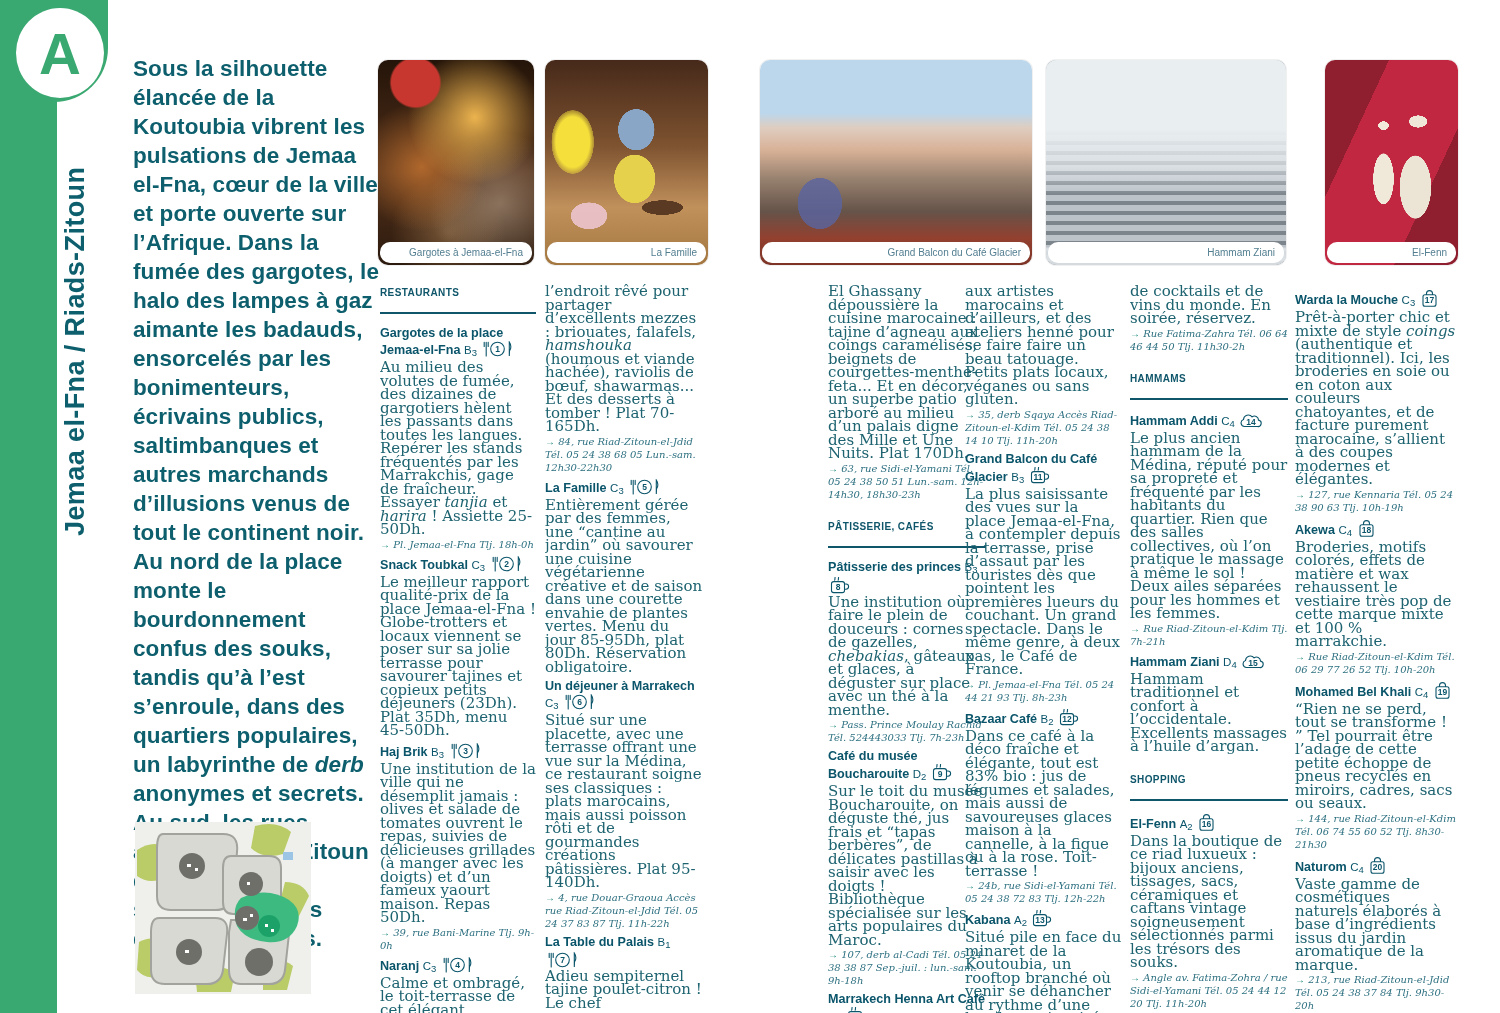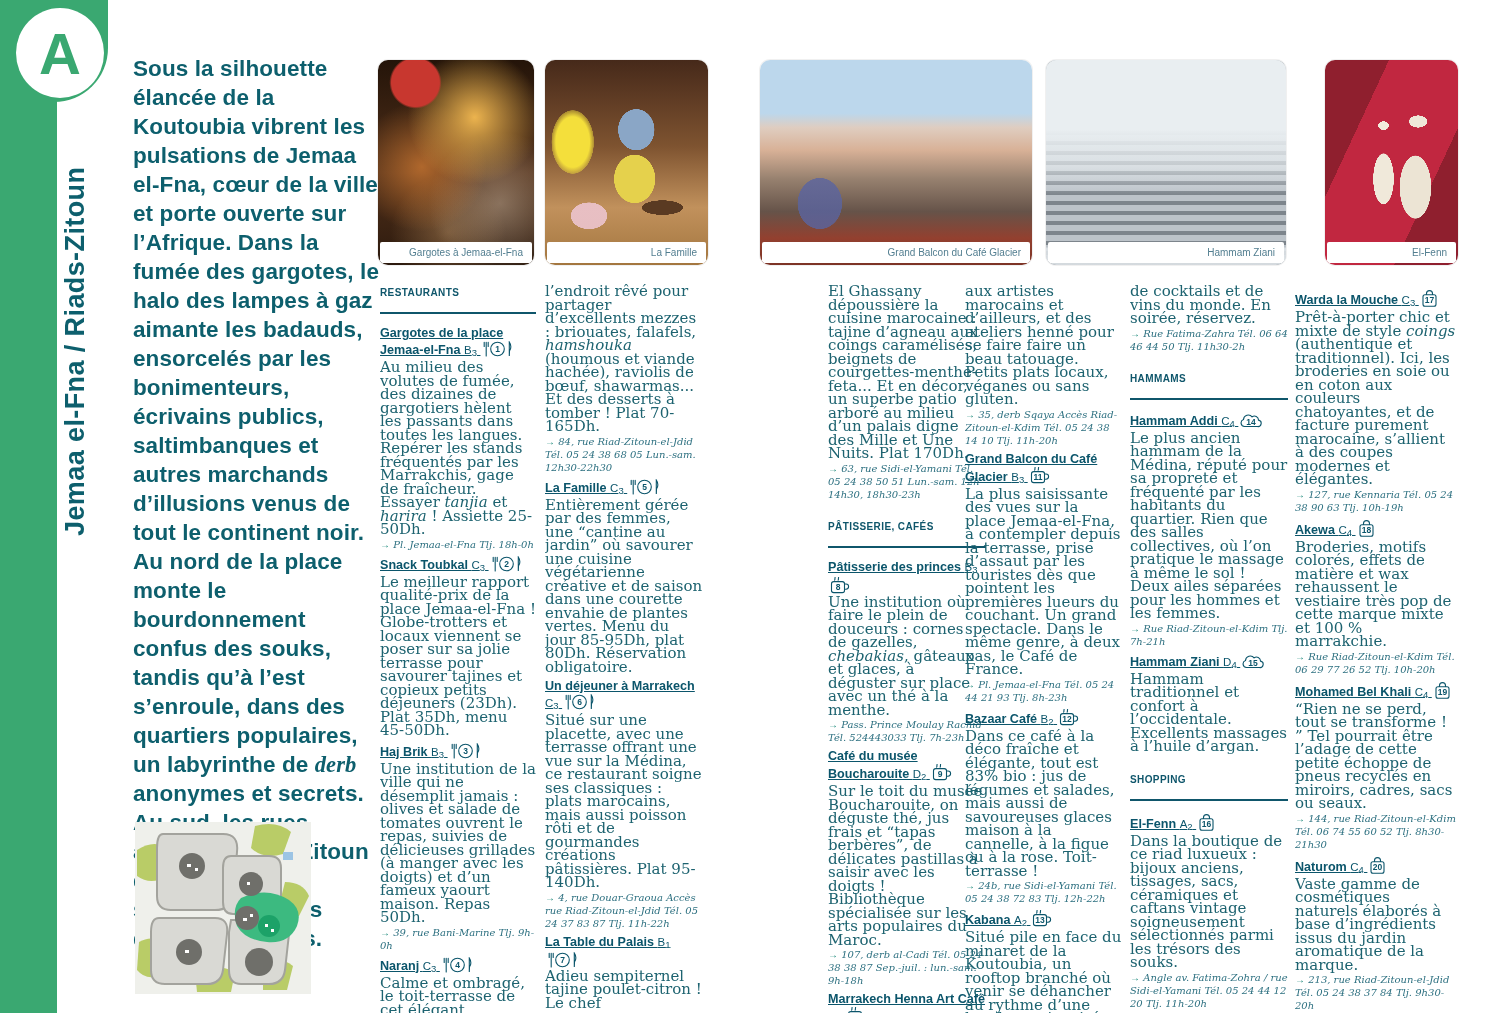--- a/index.html
+++ b/index.html
@@ -17,21 +17,21 @@
   .badge{position:absolute;left:16px;top:8px;width:88px;height:90px;background:#fff;border-radius:50%;
          display:flex;align-items:center;justify-content:center;
          font-weight:bold;font-size:58px;color:var(--green);}
   .vtitle{position:absolute;left:60px;top:96px;height:440px;writing-mode:vertical-rl;
           transform:rotate(180deg);font-weight:bold;font-size:27px;letter-spacing:.4px;
           color:var(--teal);white-space:nowrap;}
 
   
   .intro{position:absolute;left:133px;top:54px;width:248px;font-weight:bold;
          font-size:22.5px;line-height:29px;color:var(--teal);letter-spacing:.1px;}
-  .intro i{font-style:italic;font-family:Liberation Serif, serif;}
+  .intro i{font-style:italic;}
 
   
   .map{position:absolute;left:135px;top:822px;width:176px;height:172px;}
 
   
   .photo{position:absolute;top:60px;height:205px;border-radius:10px;overflow:hidden;
          box-shadow:0 0 0 1px rgba(0,0,0,.06);}
   .ph1{left:378px;width:156px}.ph2{left:545px;width:163px}.ph3{left:760px;width:272px}
   .ph4{left:1046px;width:240px}.ph5{left:1325px;width:133px}
   .img{position:absolute;inset:0;}
@@ -56,32 +56,32 @@
     linear-gradient(180deg,#e9eef1 0 34%, rgba(233,238,241,.65) 52%, rgba(233,238,241,0) 66%),
     linear-gradient(0deg, rgba(222,227,231,.9) 0 8%, transparent 9%),
     repeating-linear-gradient(0deg,#7d858c 0 4px,#bcc3c9 4px 10px),
     #dfe4e8;}
   .k-ceramics{background:
     radial-gradient(ellipse 15px 10px at 70% 30%, #efe7d8 0 60%, transparent 61%),
     radial-gradient(ellipse 26px 52px at 68% 62%, #ece4d4 0 60%, transparent 61%),
     radial-gradient(ellipse 9px 7px at 44% 32%, #f2ebdc 0 60%, transparent 61%),
     radial-gradient(ellipse 17px 42px at 44% 58%, #f0e9da 0 60%, transparent 61%),
     linear-gradient(115deg,#8f1f2e 0 28%,#c12740 28% 72%,#8f1f2e 72%);}
-  .cap{position:absolute;left:2px;right:2px;bottom:2px;height:21px;background:#fff;border-radius:2px;
+  .cap{position:absolute;left:2px;right:2px;bottom:2px;height:21px;background:#fff;border-radius:10px;
        display:flex;align-items:center;justify-content:flex-end;padding:0 9px;
        font-size:10px;color:var(--caption);}
 
   
   .col{position:absolute;top:284px;height:730px;overflow:hidden;color:var(--body);}
   .c1{left:380px;width:156px}.c2{left:545px;width:158px}.c3{left:828px;width:158px}
   .c4{left:965px;width:158px}.c5{left:1130px;width:158px}.c6{left:1295px;width:162px}
   .sec{font-weight:bold;font-size:10px;letter-spacing:.4px;color:var(--heading);
        border-bottom:2px solid var(--heading);padding-bottom:14px;margin:20px 0 12px;}
   .col .sec:first-child{margin-top:3px;}
-  .title{font-weight:bold;font-size:12.6px;line-height:15px;color:var(--title);margin-top:5px;text-decoration:underline;}
+  .title{font-weight:bold;font-size:12.6px;line-height:15px;color:var(--title);margin-top:5px;}
   .grid{font-weight:normal;font-size:11.5px;}
   .gd{font-size:9.5px;vertical-align:-2px;}
   .mk{vertical-align:-3px;margin-left:2px;}
   .body{font-family:"DejaVu Serif",serif;font-size:15px;line-height:13.5px;margin:1px 0 0;}
   .addr{font-family:"DejaVu Serif",serif;font-style:italic;font-size:10px;line-height:13px;
         color:var(--addr);margin:1px 0 2px;}
   .addr .arrow{font-style:normal;color:#1f8b7c;font-family:"Liberation Sans",sans-serif;}
 </style>
 </head>
 <body>

